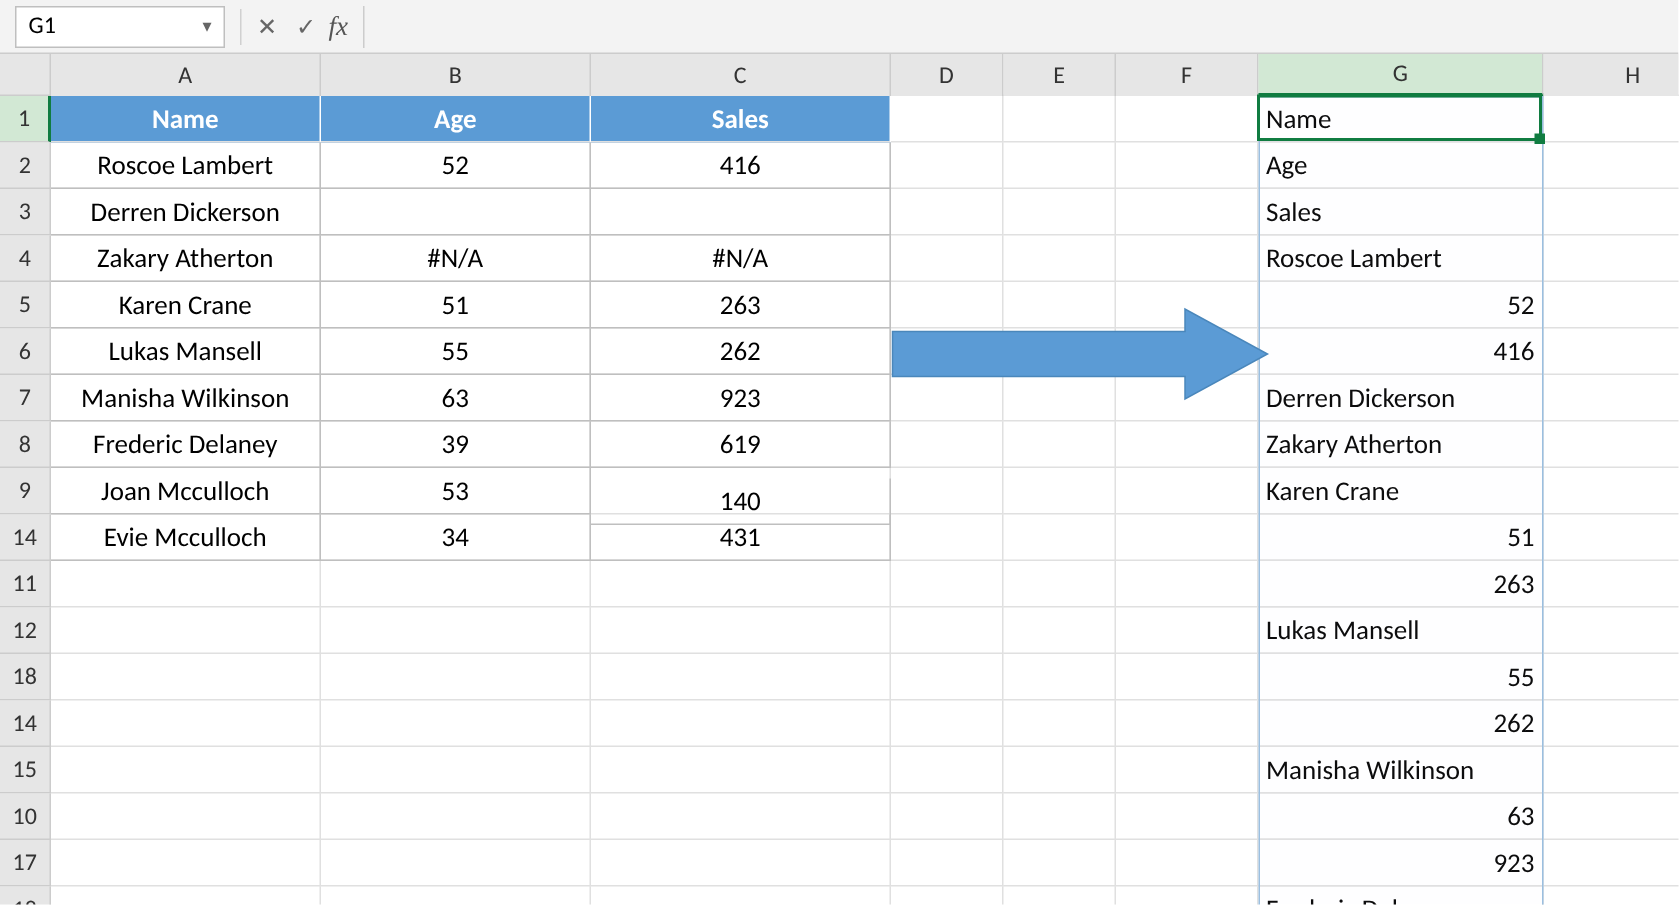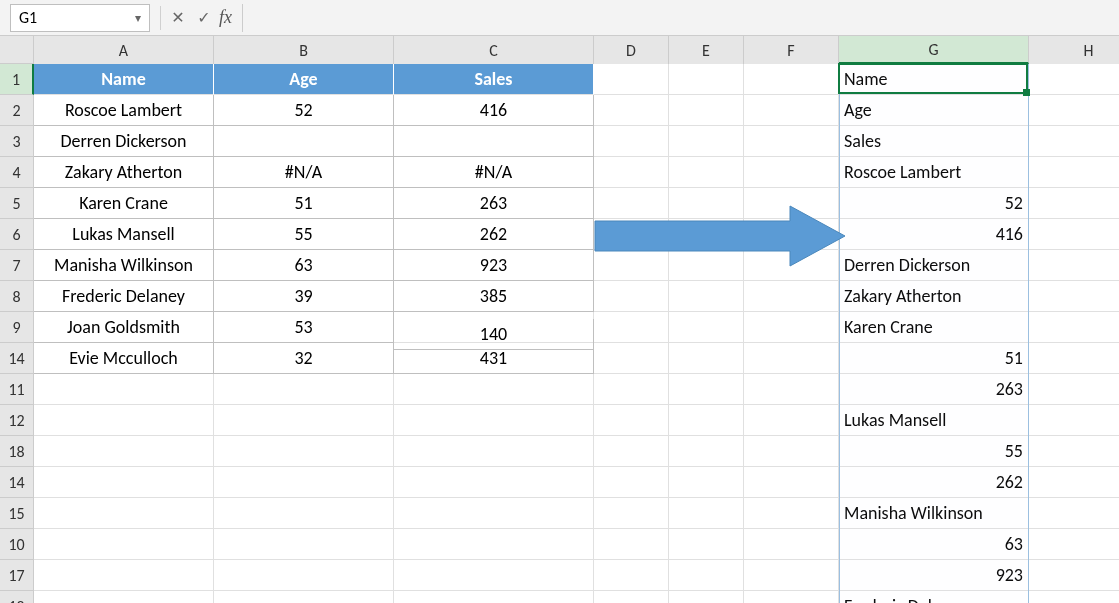--- a/index.html
+++ b/index.html
@@ -397,26 +397,26 @@
       <div class="cell data-border center" style="left: 180px; top: 124px; width: 180px;">51</div>
       <div class="cell data-border center" style="left: 360px; top: 124px; width: 200px;">263</div>
       <div class="cell data-border center" style="left: 0px; top: 155px; width: 180px;">Lukas Mansell</div>
       <div class="cell data-border center" style="left: 180px; top: 155px; width: 180px;">55</div>
       <div class="cell data-border center" style="left: 360px; top: 155px; width: 200px;">262</div>
       <div class="cell data-border center" style="left: 0px; top: 186px; width: 180px;">Manisha Wilkinson</div>
       <div class="cell data-border center" style="left: 180px; top: 186px; width: 180px;">63</div>
       <div class="cell data-border center" style="left: 360px; top: 186px; width: 200px;">923</div>
       <div class="cell data-border center" style="left: 0px; top: 217px; width: 180px;">Frederic Delaney</div>
       <div class="cell data-border center" style="left: 180px; top: 217px; width: 180px;">39</div>
-      <div class="cell data-border center" style="left: 360px; top: 217px; width: 200px;">385</div>
-      <div class="cell data-border center" style="left: 0px; top: 248px; width: 180px;">Joan Goldsmith</div>
+      <div class="cell data-border center" style="left: 360px; top: 217px; width: 200px;">619</div>
+      <div class="cell data-border center" style="left: 0px; top: 248px; width: 180px;">Joan Mcculloch</div>
       <div class="cell data-border center" style="left: 180px; top: 248px; width: 180px;">53</div>
       <div class="cell data-border center" style="left: 360px; top: 255px; width: 200px;">140</div>
       <div class="cell data-border center" style="left: 0px; top: 279px; width: 180px;">Evie Mcculloch</div>
-      <div class="cell data-border center" style="left: 180px; top: 279px; width: 180px;">32</div>
+      <div class="cell data-border center" style="left: 180px; top: 279px; width: 180px;">34</div>
       <div class="cell data-border center" style="left: 360px; top: 279px; width: 200px;">431</div>
       <div class="cell " style="left: 805px; top: 0px; width: 190px;">Name</div>
       <div class="cell " style="left: 805px; top: 31px; width: 190px;">Age</div>
       <div class="cell " style="left: 805px; top: 62px; width: 190px;">Sales</div>
       <div class="cell " style="left: 805px; top: 93px; width: 190px;">Roscoe Lambert</div>
       <div class="cell right" style="left: 805px; top: 124px; width: 190px;">52</div>
       <div class="cell right" style="left: 805px; top: 155px; width: 190px;">416</div>
       <div class="cell " style="left: 805px; top: 186px; width: 190px;">Derren Dickerson</div>
       <div class="cell " style="left: 805px; top: 217px; width: 190px;">Zakary Atherton</div>
       <div class="cell " style="left: 805px; top: 248px; width: 190px;">Karen Crane</div>

